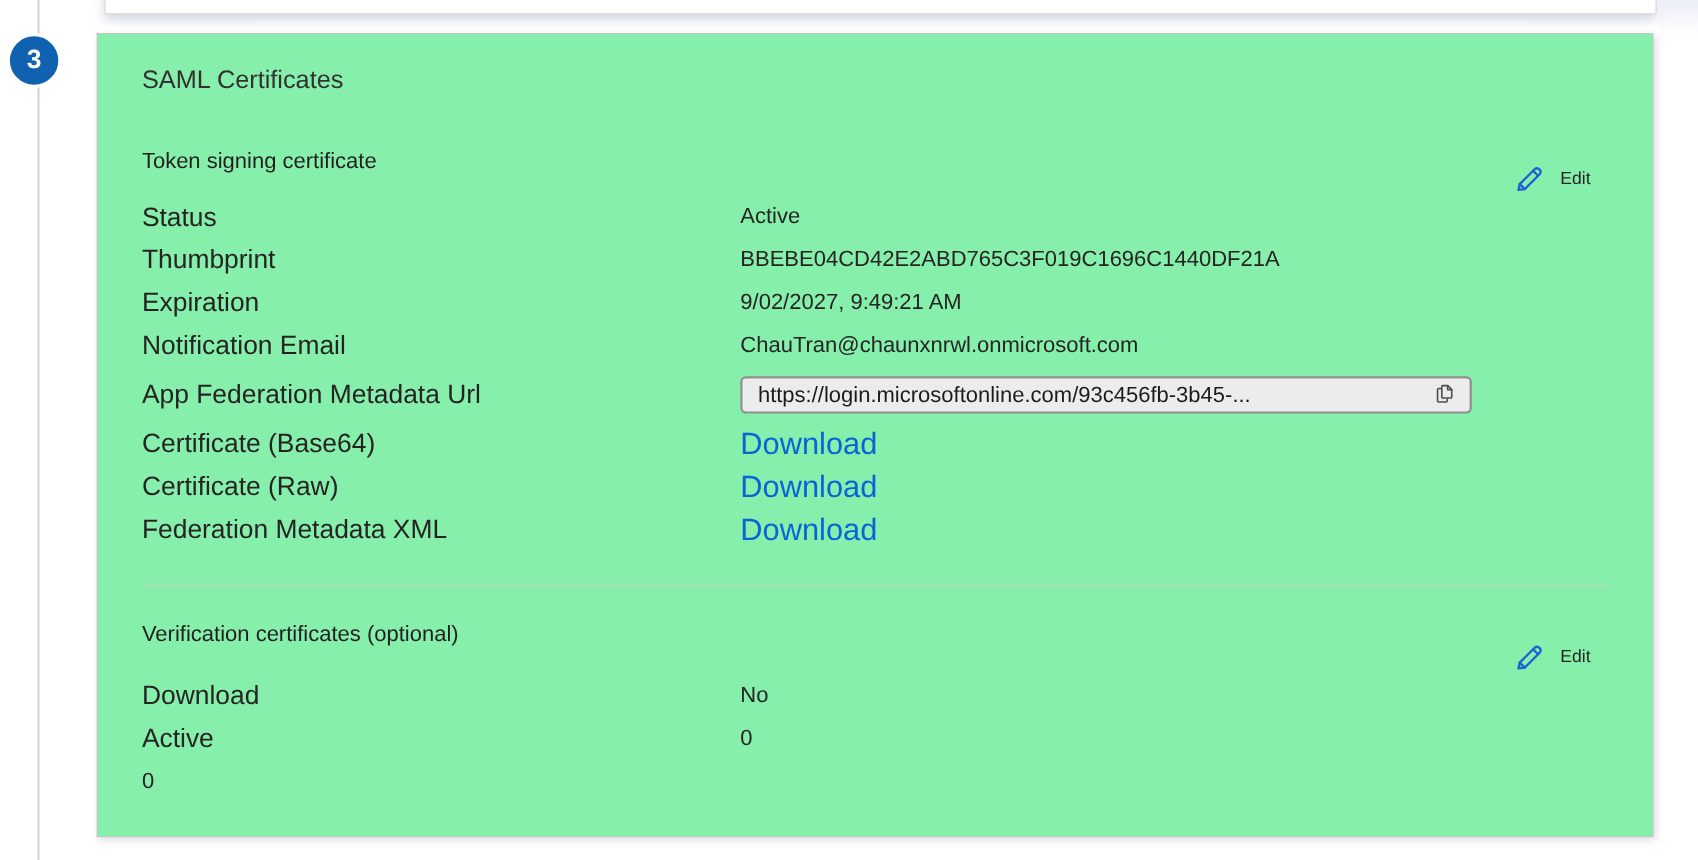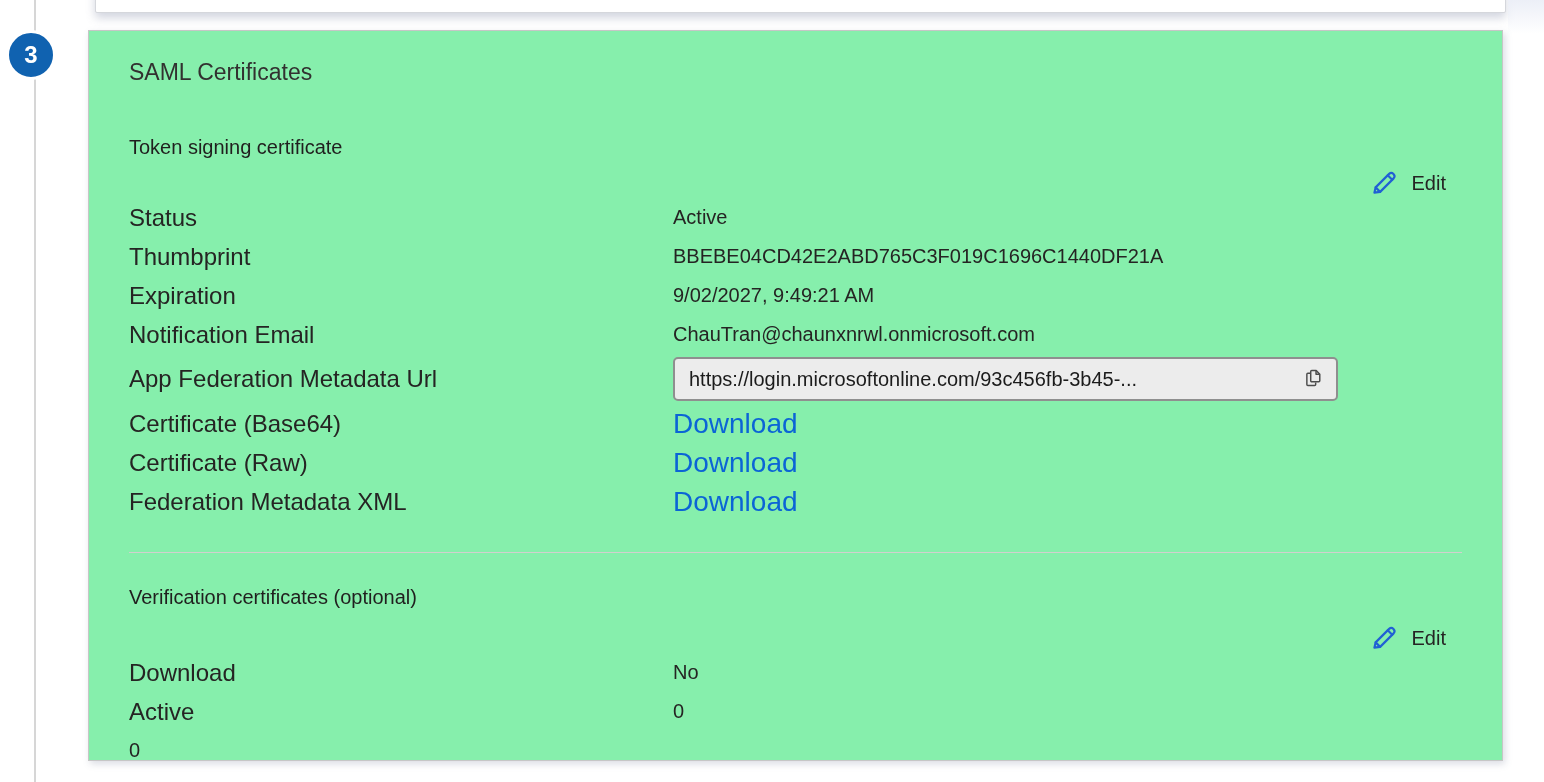--- a/index.html
+++ b/index.html
@@ -48,34 +48,34 @@
   }
   .section-head{
     display:flex;justify-content:space-between;align-items:flex-start;
     margin-top:47px;margin-bottom:14px;
   }
   .section-head.second{margin-top:31px;margin-bottom:19px;}
   .section-head h3{font-size:20px;font-weight:normal;line-height:26px;color:#201f1e;text-align:center;}
   .edit-btn{
     display:flex;align-items:center;gap:13px;
     background:none;border:none;cursor:pointer;
-    font-family:inherit;font-size:20px;color:#252423;
-    position:relative;top:14px;margin-right:16px;padding:0;margin-top:20px;
+    font-family:inherit;font-size:16px;color:#252423;
+    position:relative;top:14px;margin-right:16px;padding:0;
   }
   .section-head.second .edit-btn{top:19px;}
   .edit-btn svg{display:block;}
   .row{display:flex;align-items:center;height:39px;}
   .row.url-row{height:50px;}
   .row .lbl{width:544px;flex:0 0 544px;font-size:24px;color:var(--text);}
   .row .val{font-size:20px;color:var(--text);}
   .download-link{
     color:var(--link);text-decoration:none;font-size:28px;cursor:pointer;
   }
   .url-field{
-    width:665px;height:44px;display:flex;align-items:center;
+    width:665px;height:34px;display:flex;align-items:center;
     background:var(--inputbg);border:2px solid var(--inputborder);border-radius:5px;
     padding:1px 10px 0 14px;cursor:text;
   }
   .url-text{
     flex:1;font-size:20px;color:#1b1b1b;white-space:nowrap;overflow:hidden;
   }
   .copy-btn{
     background:none;border:none;padding:2px;cursor:pointer;display:flex;align-items:center;
   }
   hr.sep{border:none;border-top:1px solid var(--divider);margin-top:31px;}

